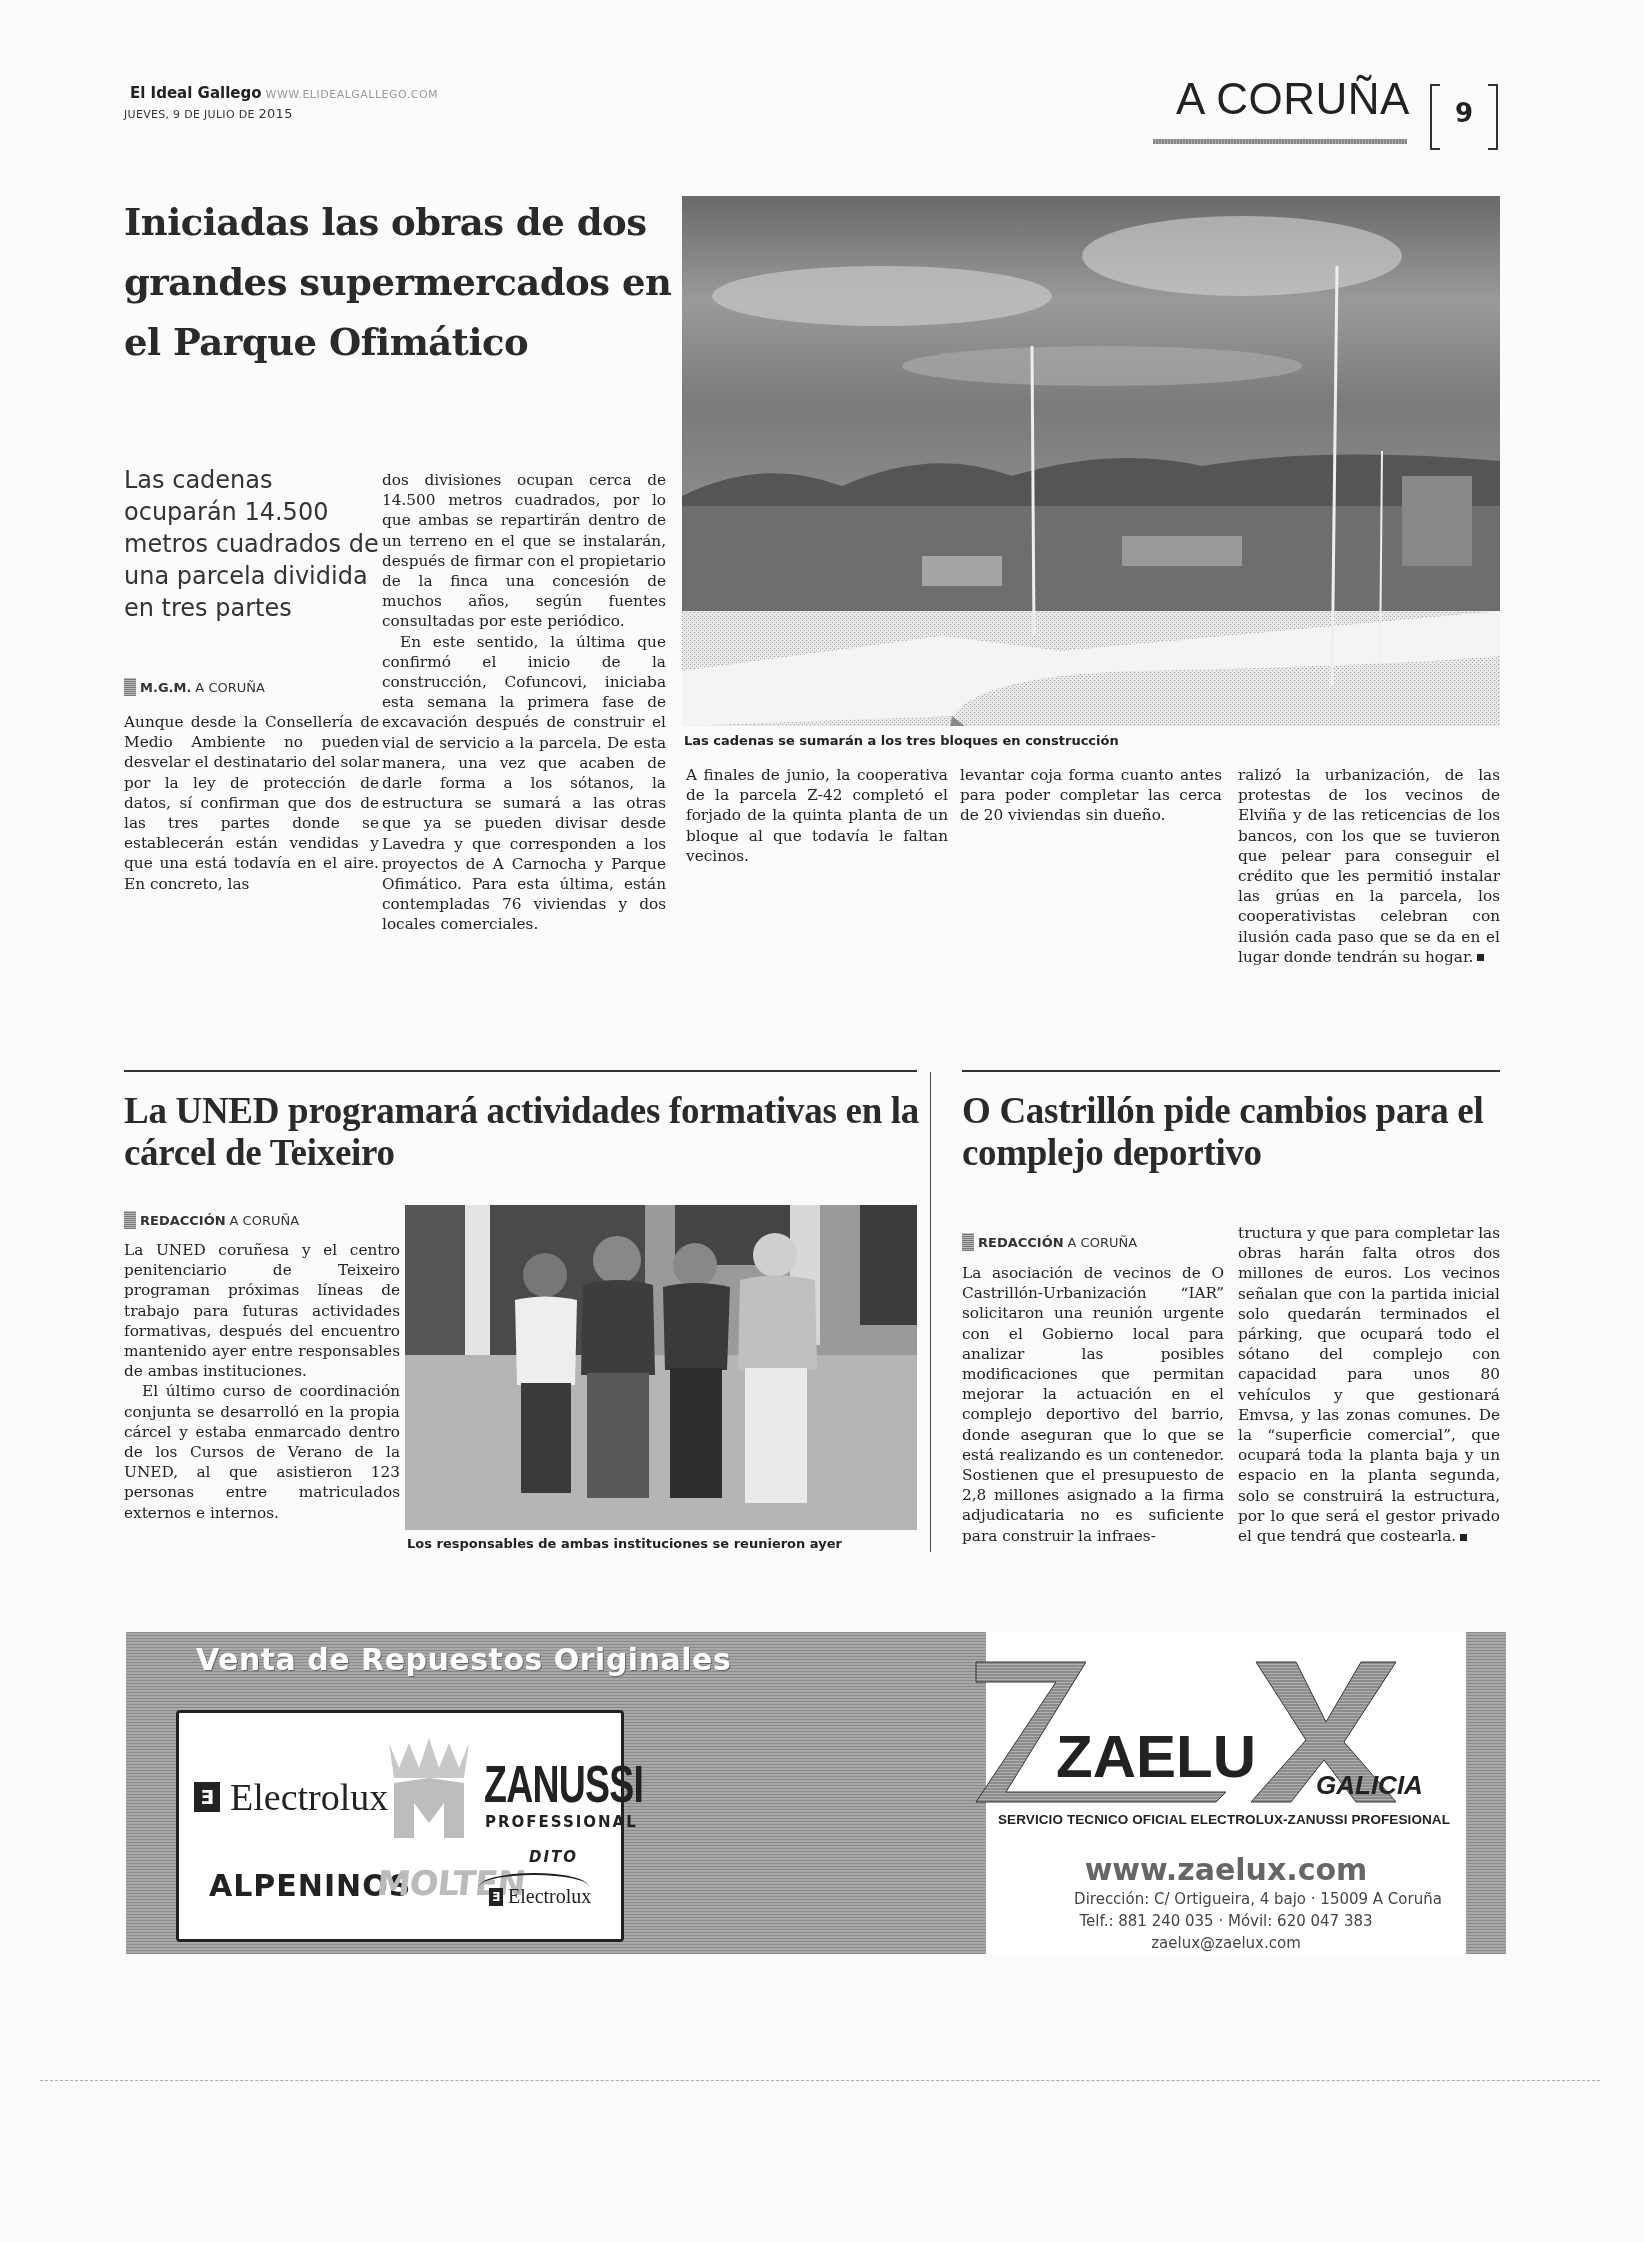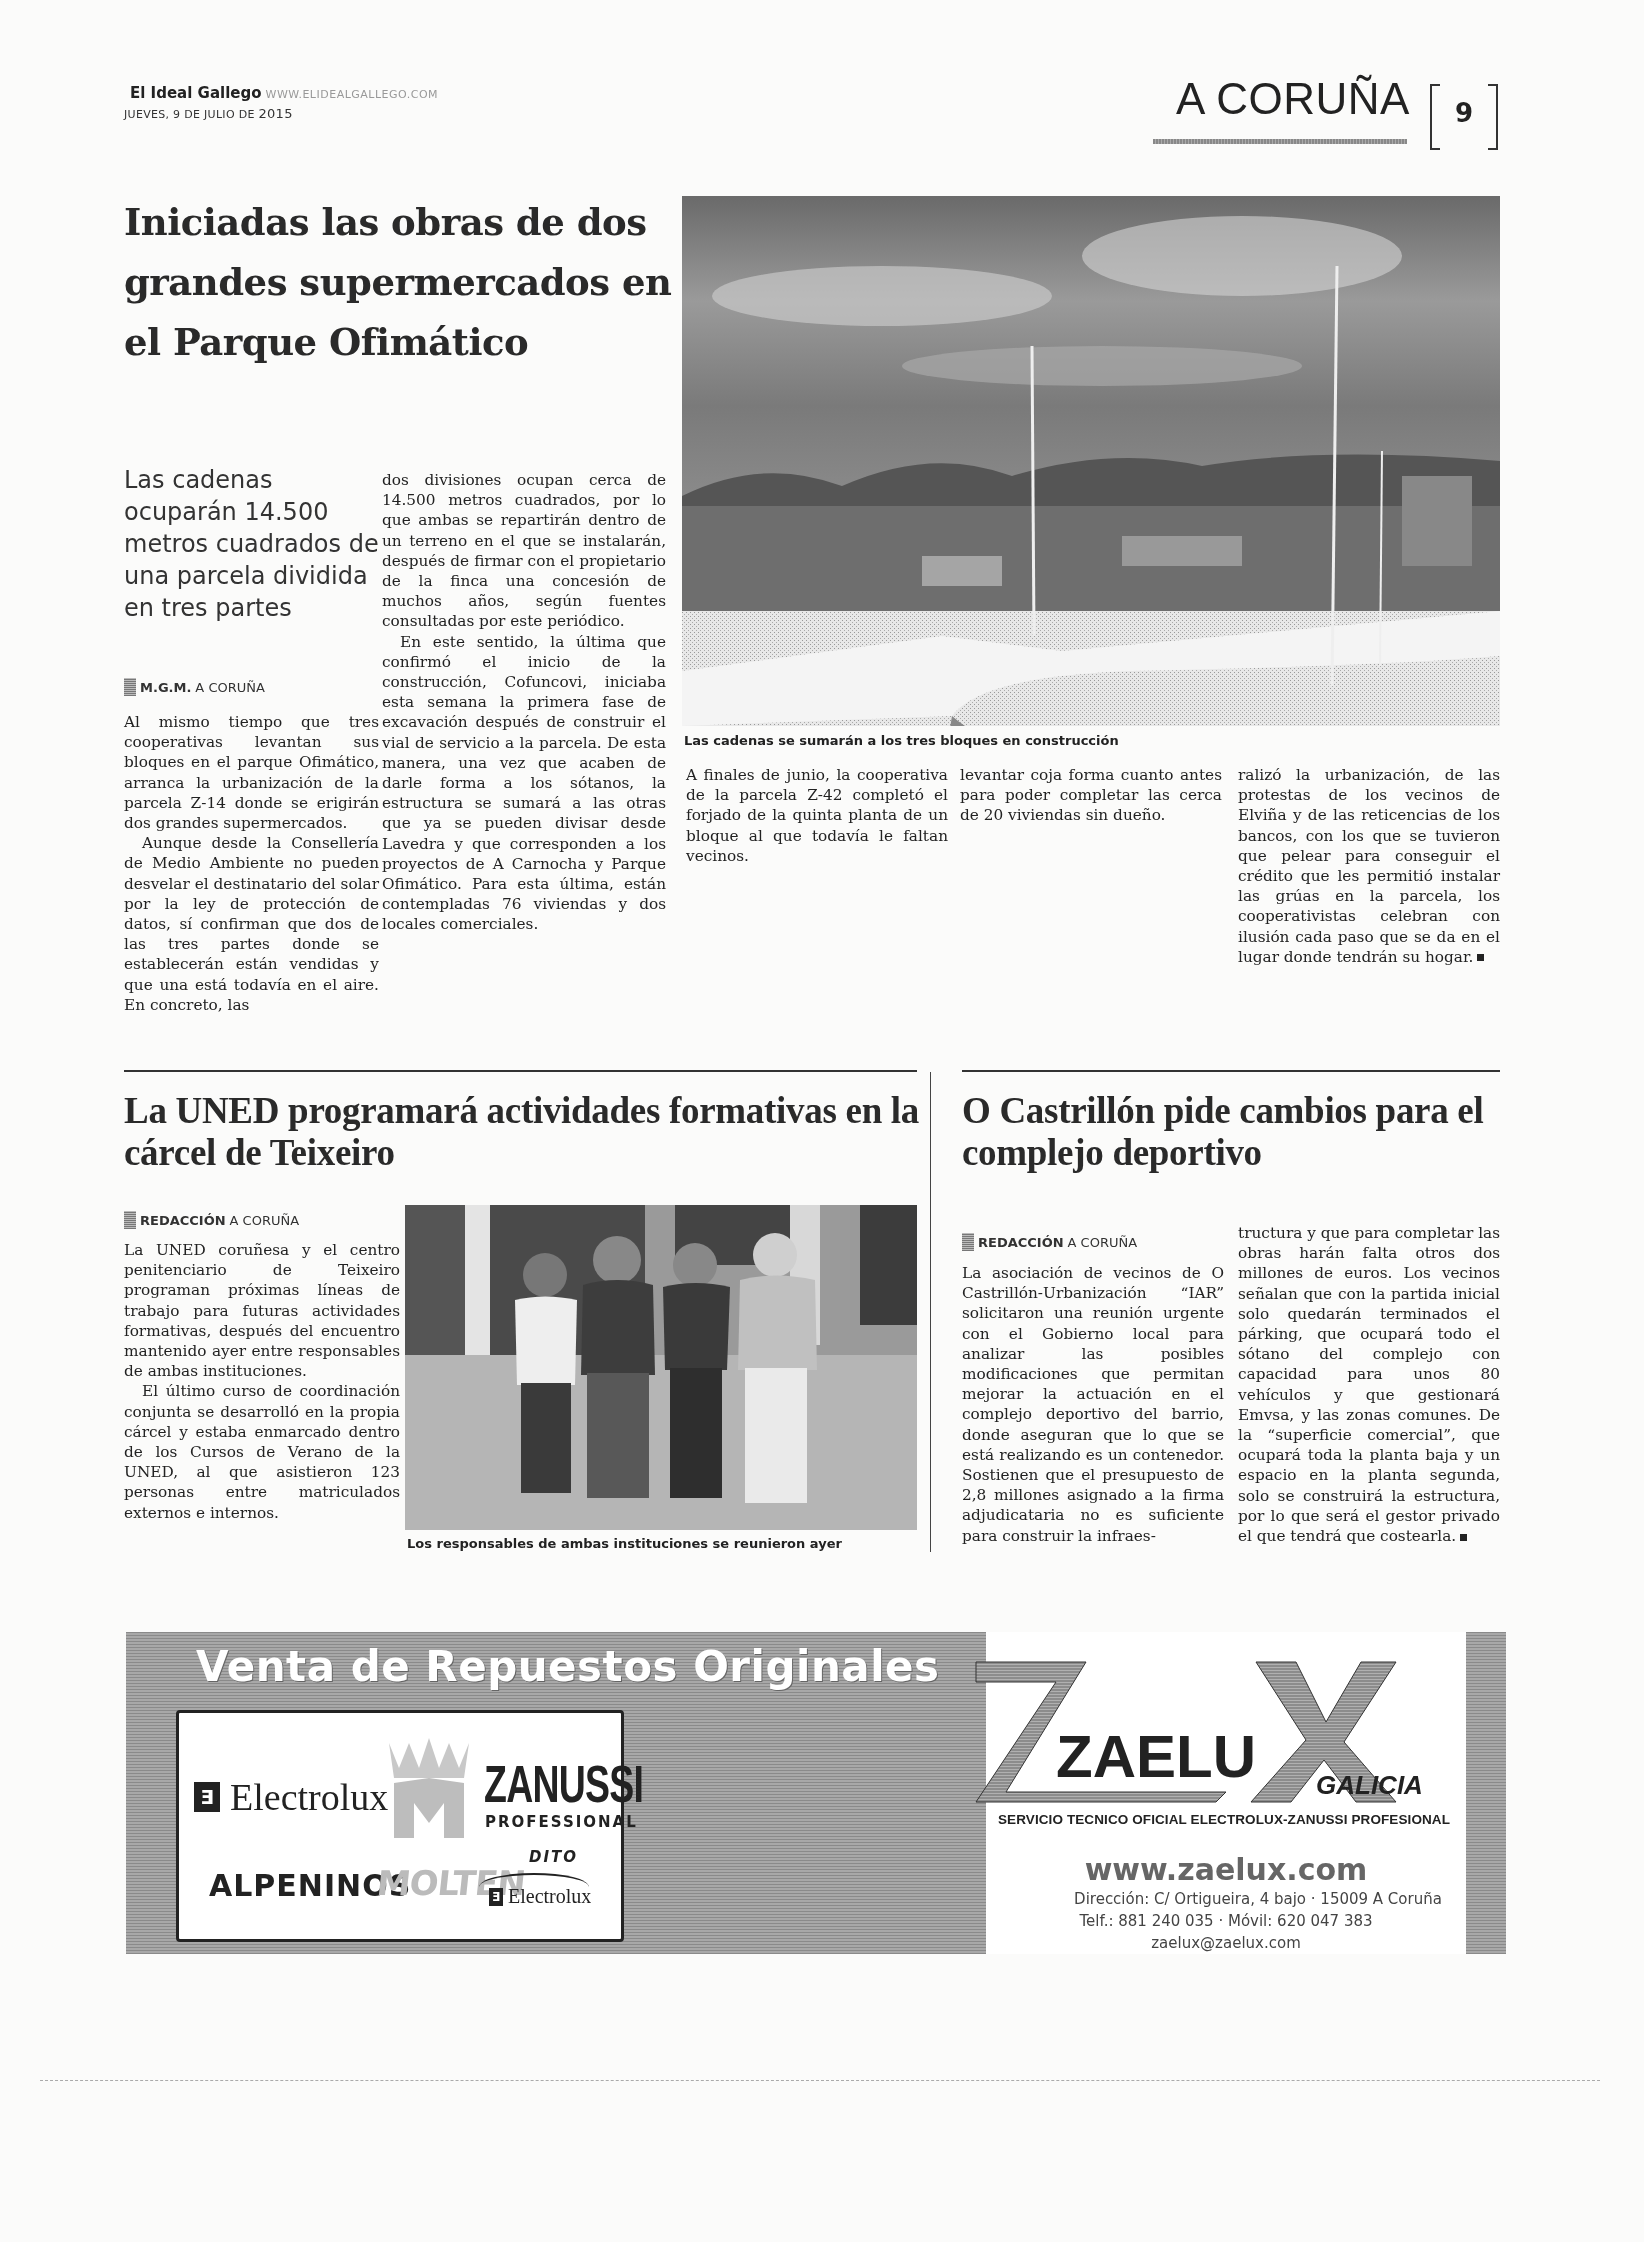--- a/index.html
+++ b/index.html
@@ -59,21 +59,21 @@
 
     .col-uned { left: 124px; top: 1240px; width: 276px; }
     .col-cast1 { left: 962px; top: 1263px; width: 262px; }
     .col-cast2 { left: 1238px; top: 1223px; width: 262px; }
 
     .photo-uned { left: 405px; top: 1205px; width: 512px; height: 325px; overflow: hidden; background: #aaa; }
     .caption-uned { left: 407px; top: 1536px; }
 
     
     .ad { left: 126px; top: 1632px; width: 1380px; height: 322px; background: repeating-linear-gradient(0deg,#8a8a8a 0 1px,#a8a8a8 1px 3px); }
-    .ad-title { left: 70px; top: 10px; font-family: "DejaVu Sans", sans-serif; font-weight: bold; font-size: 42px; color: #fff; letter-spacing: 0.5px; text-shadow: 1px 1px 0 #666; }
+    .ad-title { left: 70px; top: 10px; font-family: "DejaVu Sans", sans-serif; font-weight: bold; font-size: 30px; color: #fff; letter-spacing: 0.5px; text-shadow: 1px 1px 0 #666; }
     .ad-brandbox { left: 50px; top: 78px; width: 448px; height: 232px; background: #fff; border: 3px solid #222; border-radius: 4px; }
     .brand-electrolux { left: 15px; top: 62px; font-family: "Liberation Serif", serif; font-size: 38px; color: #222; display: flex; align-items: center; }
     .elx-icon { display: inline-block; width: 26px; height: 30px; background: #222; color: #fff; font-family: "DejaVu Sans", sans-serif; font-size: 20px; line-height: 30px; text-align: center; margin-right: 10px; font-weight: bold; }
     .brand-alpeninos { left: 30px; top: 155px; font-family: "DejaVu Sans", sans-serif; font-weight: bold; font-size: 30px; color: #222; letter-spacing: 1px; }
     .brand-molten-logo { left: 200px; top: 20px; width: 100px; height: 110px; }
     .brand-molten { left: 198px; top: 150px; font-family: "DejaVu Sans", sans-serif; font-weight: bold; font-size: 34px; color: #bbb; transform: skewX(-6deg); letter-spacing: -1px; }
     .brand-zanussi { left: 305px; top: 45px; font-family: "Liberation Sans", sans-serif; font-weight: bold; font-size: 52px; color: #222; transform: scaleX(0.72); transform-origin: left top; letter-spacing: -1px; line-height: 52px; }
     .brand-zanussi-sub { left: 306px; top: 100px; font-family: "DejaVu Sans", sans-serif; font-weight: bold; font-size: 15px; color: #222; letter-spacing: 2px; }
     .brand-dito { left: 350px; top: 135px; font-family: "DejaVu Sans", sans-serif; font-weight: bold; font-style: italic; font-size: 15px; color: #222; letter-spacing: 2px; }
     .brand-dito-arc { left: 300px; top: 160px; width: 110px; height: 14px; border-top: 2px solid #222; border-radius: 55px 55px 0 0 / 14px 14px 0 0; }
@@ -113,21 +113,20 @@
 
 <h1 class="abs headline-main">Iniciadas las obras de dos grandes supermercados en el Parque Ofimático</h1>
 <div class="abs subhead">Las cadenas ocuparán 14.500 metros cuadrados de una parcela dividida en tres partes</div>
 <div class="abs byline" style="left:124px; top:678px;">
   <span class="sq"></span>
   <b>M.G.M.</b>
   <span>A CORUÑA</span>
 </div>
 
 <div class="abs body-col col1">
-  <p>Al mismo tiempo que tres cooperativas levantan sus bloques en el parque Ofimático, arranca la urbanización de la parcela Z-14 donde se erigirán dos grandes supermercados.</p>
   <p>Aunque desde la Consellería de Medio Ambiente no pueden desvelar el destinatario del solar por la ley de protección de datos, sí confirman que dos de las tres partes donde se establecerán están vendidas y que una está todavía en el aire. En concreto, las</p>
 </div>
 <div class="abs body-col col2">
   <p>dos divisiones ocupan cerca de 14.500 metros cuadrados, por lo que ambas se repartirán dentro de un terreno en el que se instalarán, después de firmar con el propietario de la finca una concesión de muchos años, según fuentes consultadas por este periódico.</p>
   <p>En este sentido, la última que confirmó el inicio de la construcción, Cofuncovi, iniciaba esta semana la primera fase de excavación después de construir el vial de servicio a la parcela. De esta manera, una vez que acaben de darle forma a los sótanos, la estructura se sumará a las otras que ya se pueden divisar desde Lavedra y que corresponden a los proyectos de A Carnocha y Parque Ofimático. Para esta última, están contempladas 76 viviendas y dos locales comerciales.</p>
 </div>
 
 <div class="abs photo-main">
   <svg width="818" height="530" viewBox="0 0 818 530">
     <defs>

